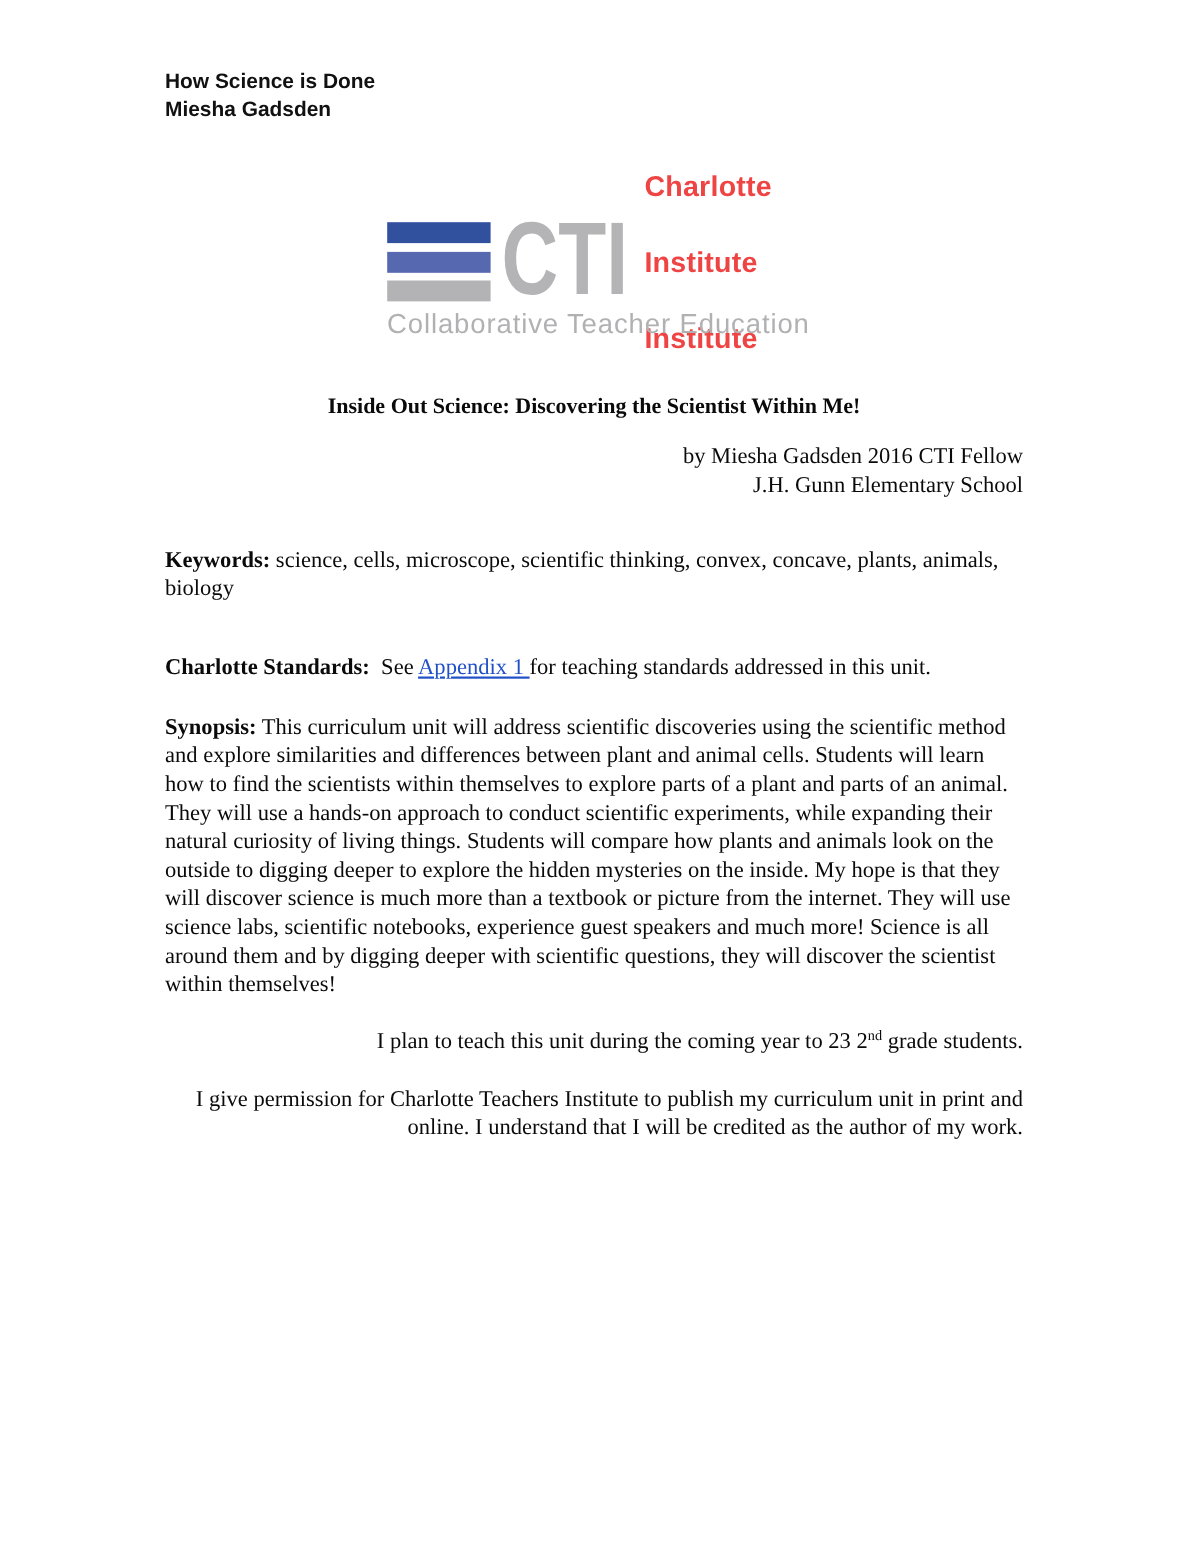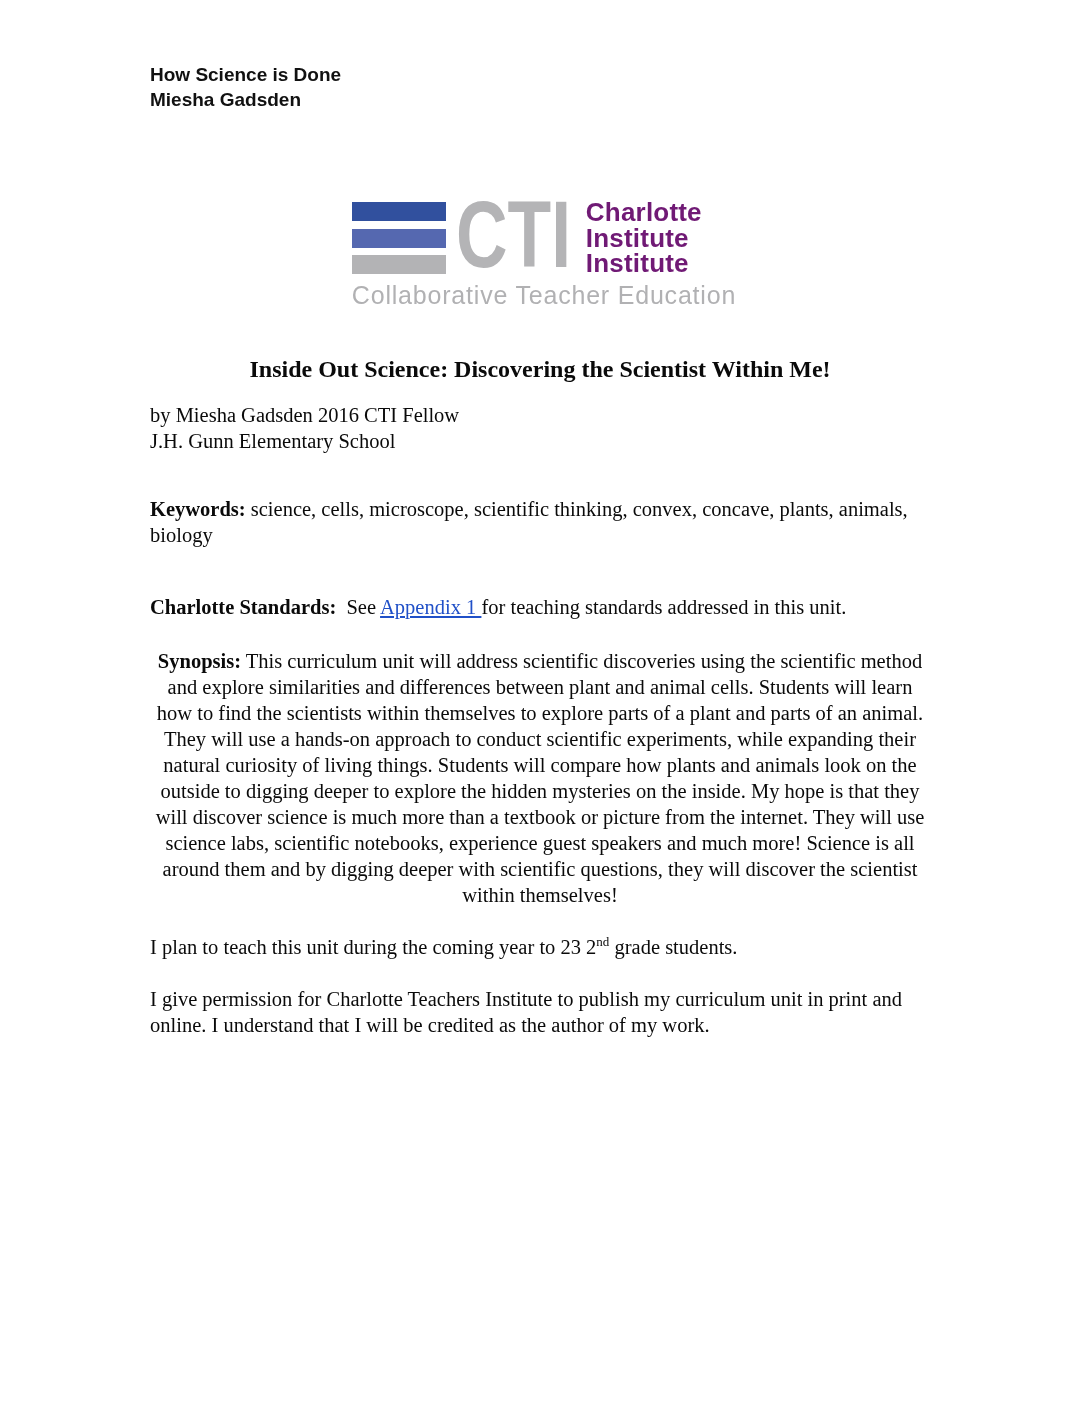--- a/index.html
+++ b/index.html
@@ -62,57 +62,58 @@
     font-size: 94px;
     line-height: 70px;
     color: #b4b4b6;
     transform: scaleX(0.76);
     transform-origin: left center;
     white-space: nowrap;
   }
   .logo-name {
     display: flex;
     flex-direction: column;
-    justify-content: space-between;
+    justify-content: center;
     height: 76px;
     font-family: "Liberation Sans", "DejaVu Sans", sans-serif;
     font-weight: 700;
     font-size: 26px;
     line-height: 25px;
-    color: #701a75;
+    color: #ef4444;
     letter-spacing: 0.2px;
+    gap: 44px;
   }
   .logo-tagline {
     margin-top: 7px;
     font-family: "Liberation Sans", "DejaVu Sans", sans-serif;
     font-weight: 400;
     font-size: 25px;
     letter-spacing: 0.8px;
     color: #b1b1b3;
     white-space: nowrap;
   }
   
   .content {
     padding: 0 158px 0 150px;
     font-size: 20.5px;
     line-height: 26px;
   }
-  .centered { text-align: left; }
+  .centered { text-align: right; }
   .doc-title {
     margin: 46px 0 0 0;
-    font-size: 24px;
+    font-size: 20px;
     font-weight: 700;
     text-align: center;
   }
   .byline        { margin-top: 20px; }
   .recommendation{ margin-top: 28px; }
   .para          { margin-top: 0; white-space: pre-wrap; }
   .keywords      { margin-top: 42px; }
   .standards     { margin-top: 46px; }
-  .synopsis      { margin-top: 28px; text-align: center; }
+  .synopsis      { margin-top: 28px; }
   .teach-plan    { margin-top: 26px; }
   .permission    { margin-top: 26px; }
   .bold-label { font-weight: 700; }
   a.appendix-link {
     color: #2050c8;
     text-decoration: underline;
     cursor: pointer;
   }
   sup.grade-sup {
     font-size: 13px;

